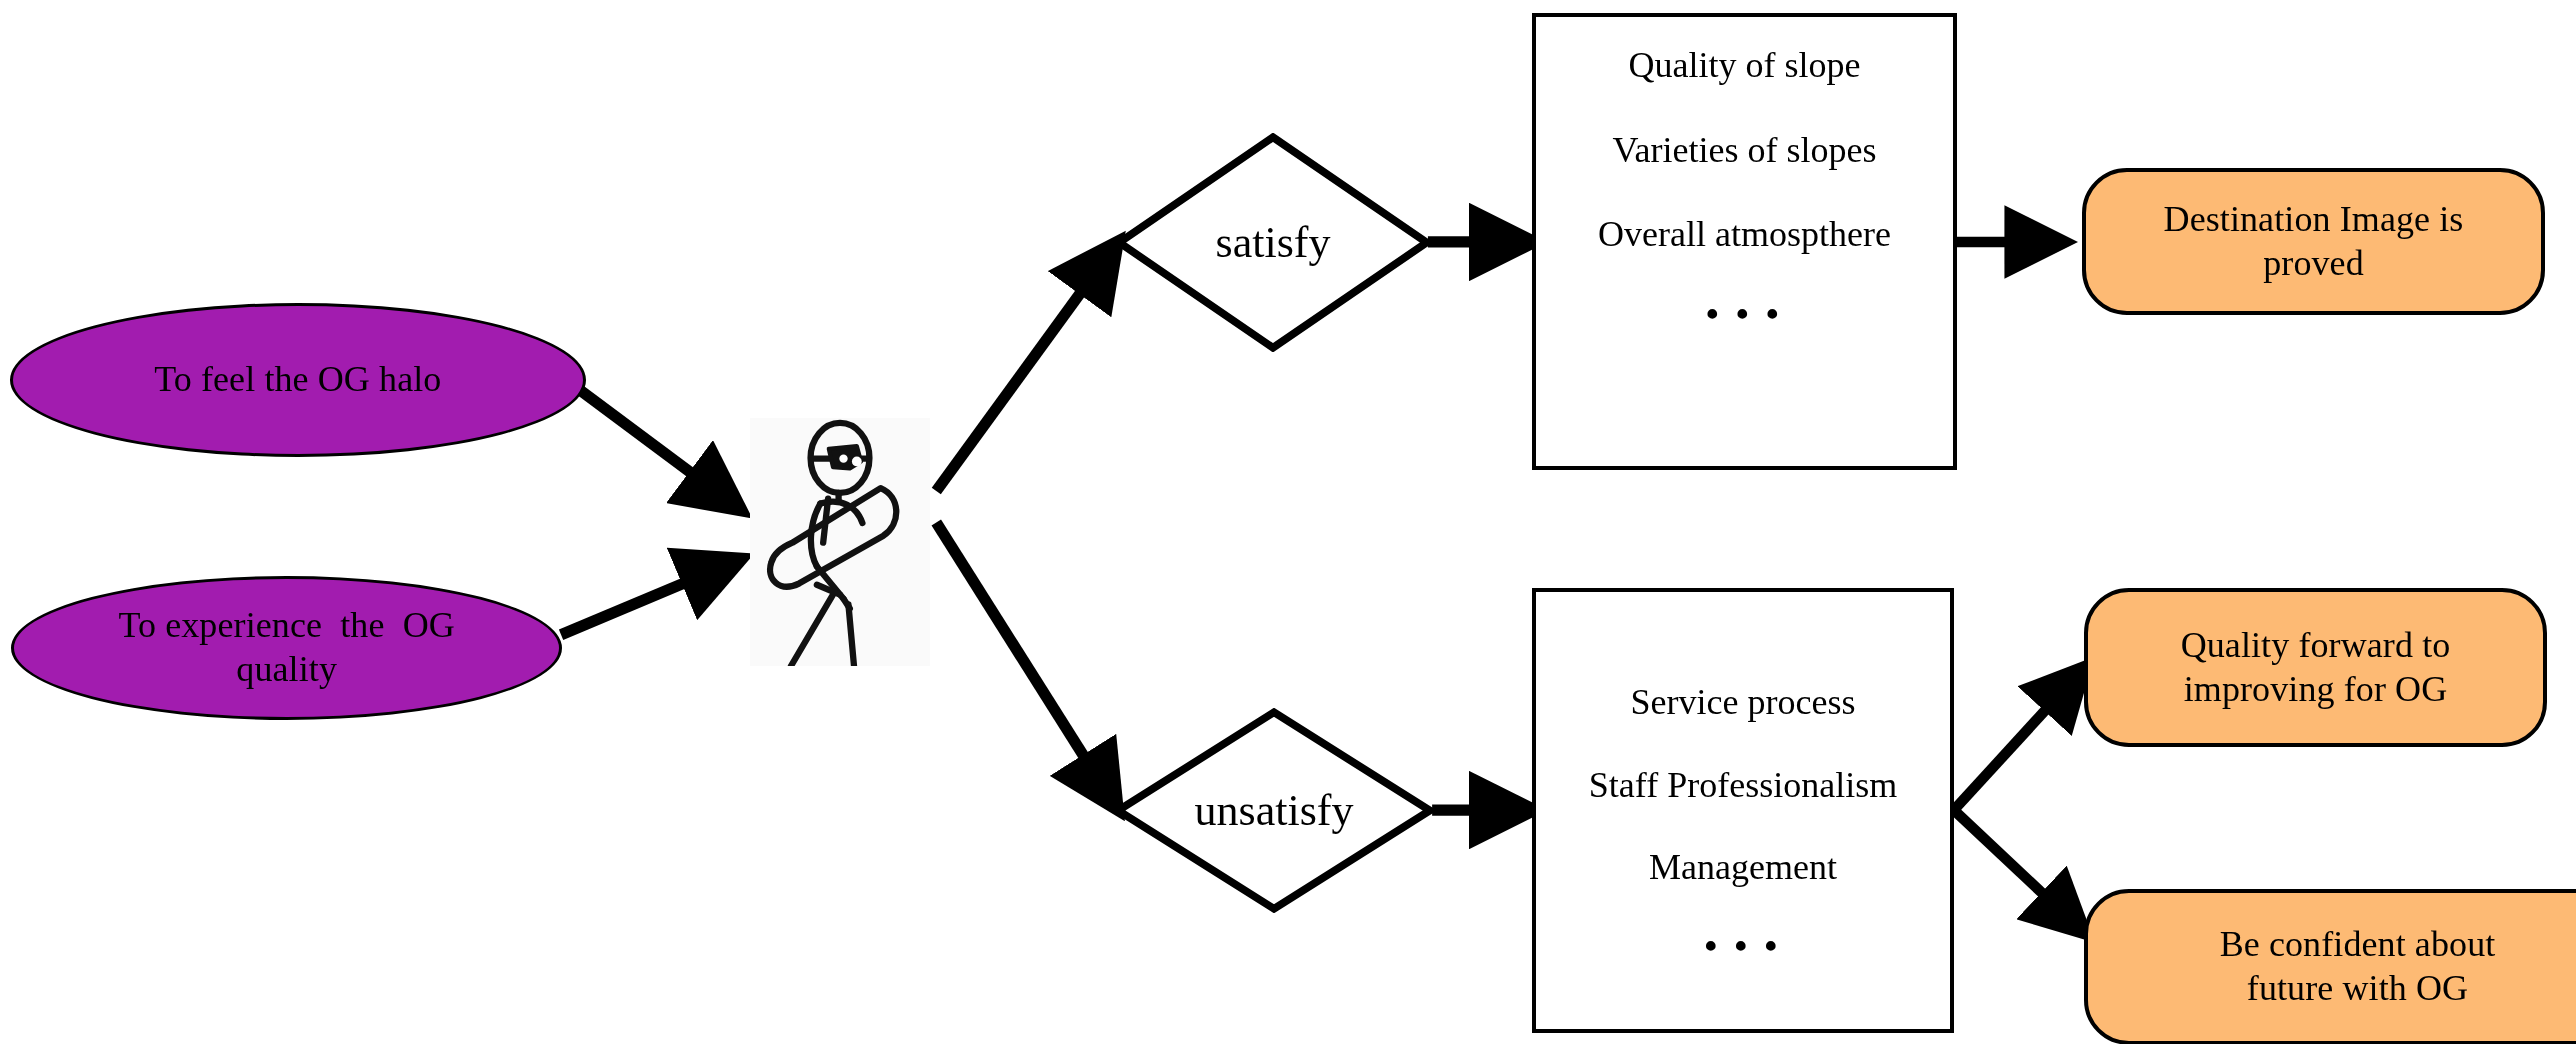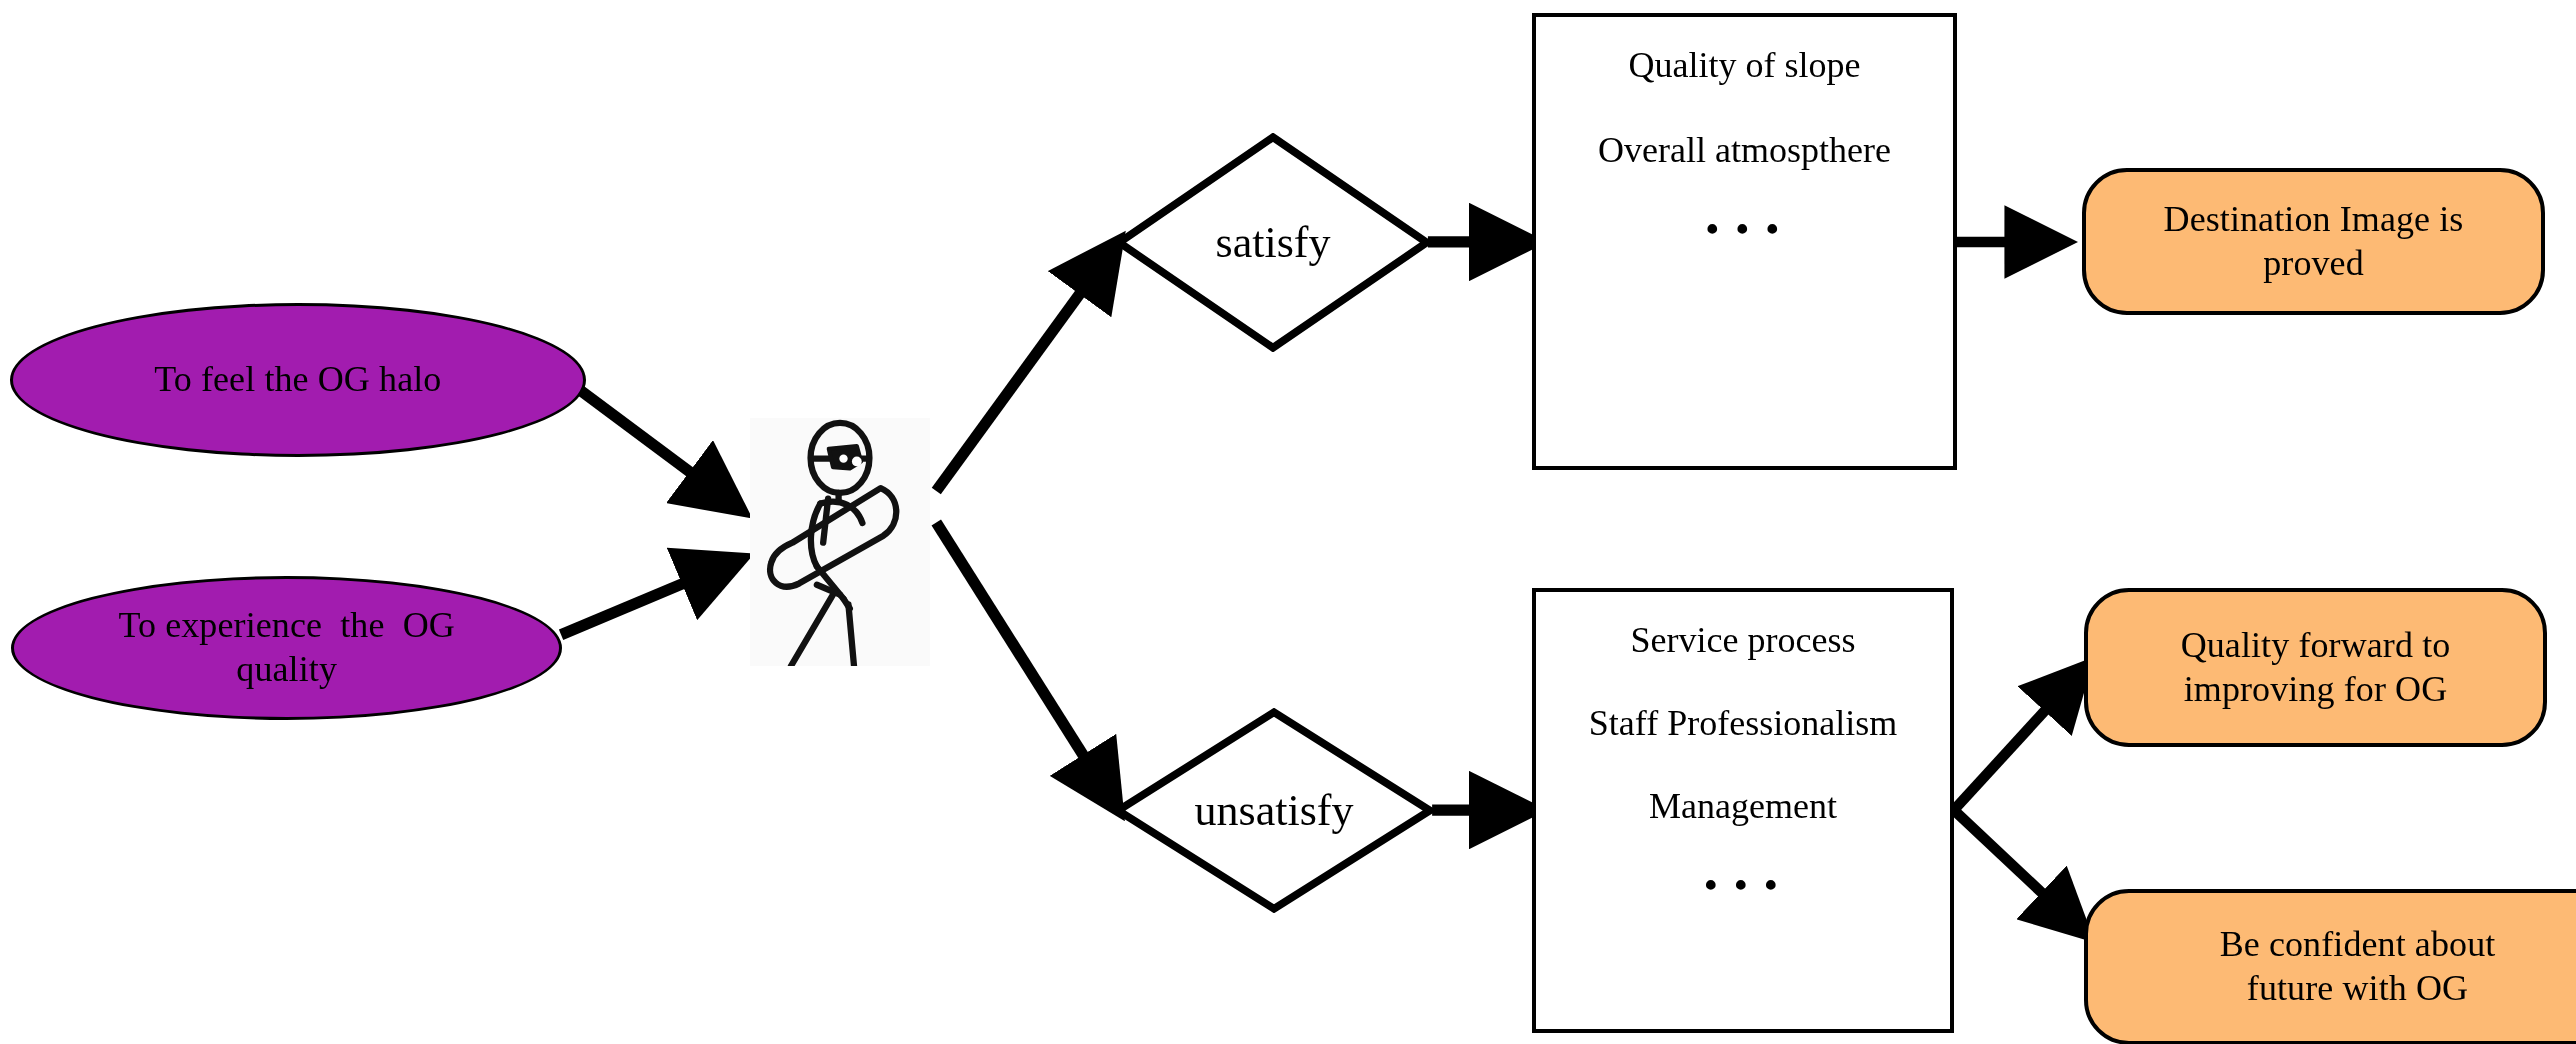--- a/index.html
+++ b/index.html
@@ -176,25 +176,26 @@
 
   <div class="diamond-wrap" style="left:1114px; top:708px; width:320px; height:205px;">
     <svg width="320" height="205" viewBox="0 0 456 292" xmlns="http://www.w3.org/2000/svg">
       <polygon points="228,6 450,146 228,286 6,146" fill="#ffffff" stroke="#000000" stroke-width="11"></polygon>
     </svg>
     <span class="diamond-label">unsatisfy</span>
   </div>
 
   <div class="node rect" style="left:1532px; top:12.6px; width:425px; height:457px; justify-content:flex-start; padding-top:27px;">
     <div class="rect-line line" style="margin-bottom:41px;">Quality of slope</div>
+    <div class="rect-line line" style="margin-bottom:41px;">Varieties of slopes</div>
     <div class="rect-line line" style="margin-bottom:36px;">Overall atmospthere</div>
     <div class="dots">• • •</div>
   </div>
 
-  <div class="node rect" style="left:1532px; top:588px; width:422px; height:445px; justify-content:flex-start; padding-top:27px;">
+  <div class="node rect" style="left:1532px; top:588px; width:422px; height:445px; justify-content:center; padding-top:27px;">
     <div class="rect-line line" style="margin-bottom:39px;">Service process</div>
     <div class="rect-line line" style="margin-bottom:39px;">Staff Professionalism</div>
     <div class="rect-line line" style="margin-bottom:35px;font-family:Liberation Serif, serif;">Management</div>
     <div class="dots">• • •</div>
   </div>
 
   <div class="node rounded" style="left:2082px; top:168px; width:463px; height:147px;">
     <span class="node-text line">Destination Image is</span>
     <span class="node-text line">proved</span>
   </div>

